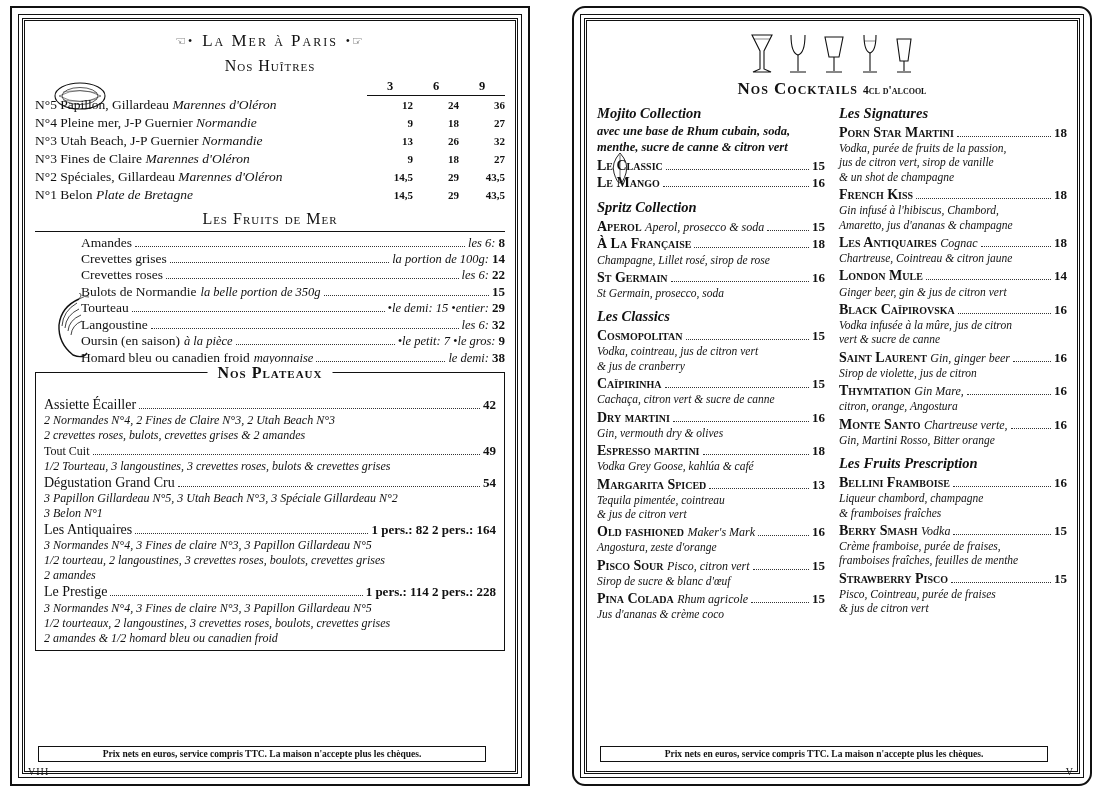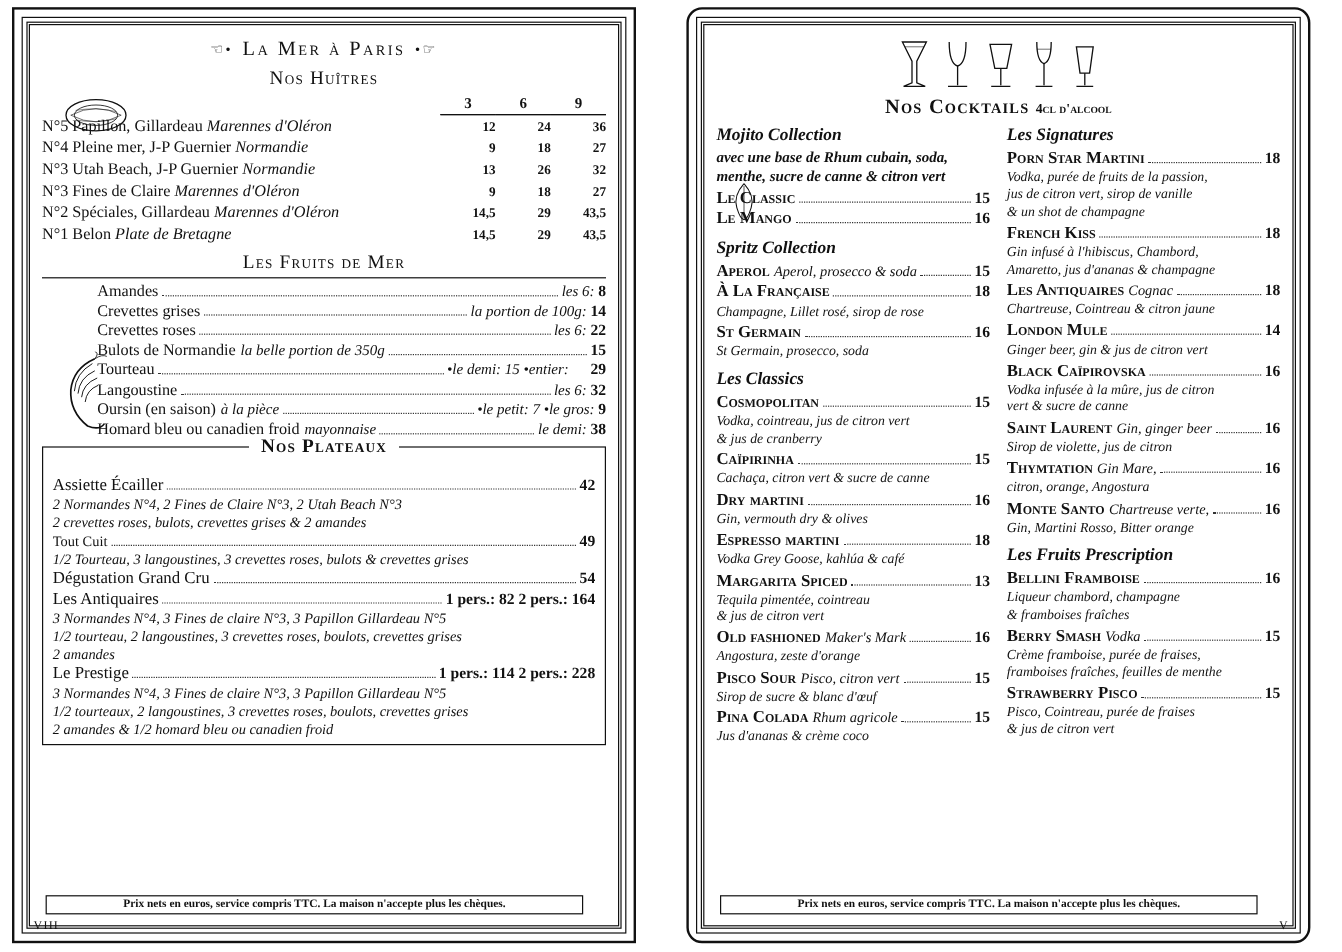--- a/index.html
+++ b/index.html
@@ -228,21 +228,21 @@
             </div>
             <div class="row">
               <span>Bulots de Normandie</span>
               <span class="ital" style="margin-left:4px;font-size:12.5px">la belle portion de 350g</span>
               <span class="dots"></span>
               <span class="price">15</span>
             </div>
             <div class="row">
               <span>Tourteau</span>
               <span class="dots"></span>
-              <span class="ital" style="font-size:12.5px;margin-right:18px">•le demi: 15 •entier:</span>
+              <span class="ital" style="font-size:12.5px;margin-right:3px">•le demi: 15 •entier:</span>
               <span class="price">29</span>
             </div>
             <div class="row">
               <span>Langoustine</span>
               <span class="dots"></span>
               <span class="ital" style="font-size:12.5px;margin-right:3px">les 6:</span>
               <span class="price">32</span>
             </div>
             <div class="row">
               <span>Oursin (en saison)</span>
@@ -278,20 +278,21 @@
                   <span class="price">49</span>
                 </div>
                 <div class="desc">1/2 Tourteau, 3 langoustines, 3 crevettes roses, bulots &amp; crevettes grises</div>
               </div>
               <div>
                 <div class="row">
                   <span style="font-size:14px">Dégustation Grand Cru</span>
                   <span class="dots"></span>
                   <span class="price">54</span>
                 </div>
+                <div class="desc">3 Papillon Gillardeau N°5, 3 Utah Beach N°3, 3 Spéciale Gillardeau N°2<br>3 Belon N°1</div>
               </div>
               <div>
                 <div class="row">
                   <span style="font-size:14px">Les Antiquaires</span>
                   <span class="dots"></span>
                   <span class="price">1 pers.: 82  2 pers.: 164</span>
                 </div>
                 <div class="desc">3 Normandes N°4, 3 Fines de claire N°3, 3 Papillon Gillardeau N°5<br>1/2 tourteau, 2 langoustines, 3 crevettes roses, boulots, crevettes grises<br>2 amandes</div>
               </div>
               <div>

